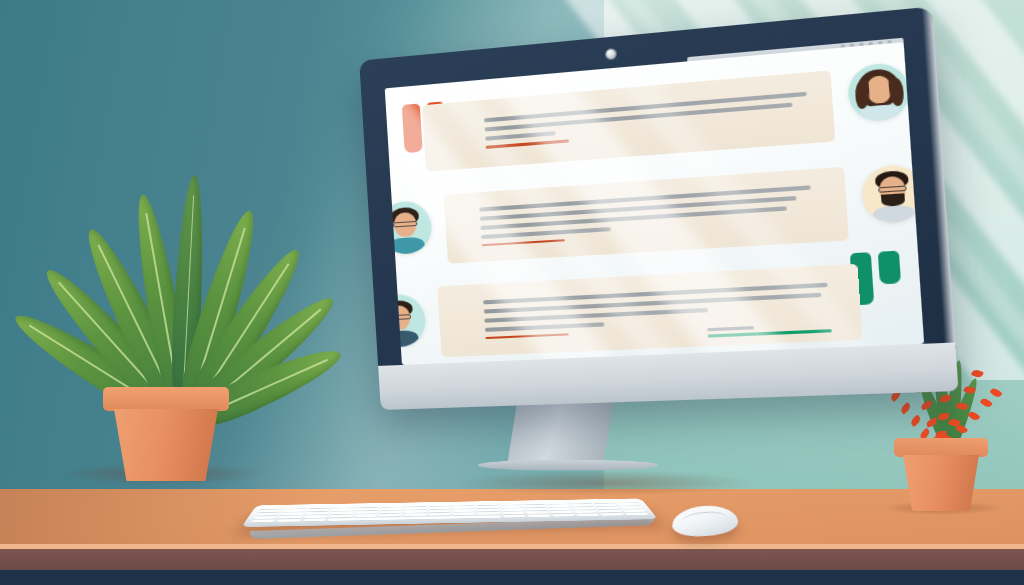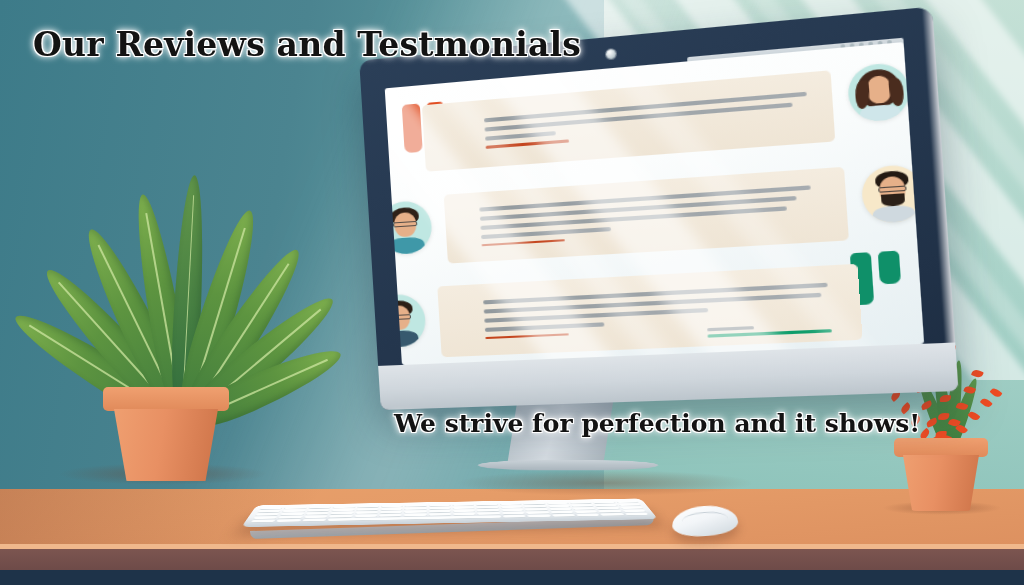--- a/index.html
+++ b/index.html
@@ -571,16 +571,14 @@
         <i style="bottom:76px;left:-3px;"></i>
     </div>
 
     <div class="pot-right">
       <div class="pot-soil" style="left:3px;width:80px;height:7px;"></div>
       <div class="pot-rim"></div>
       <div class="pot-body"></div>
     </div>
   </div>
 
-  <div class="headline">Our Reviews and Testmonials</div>
-  <div class="tagline">We strive for perfection and it shows!</div>
 
 </div>
 
 </body></html>

